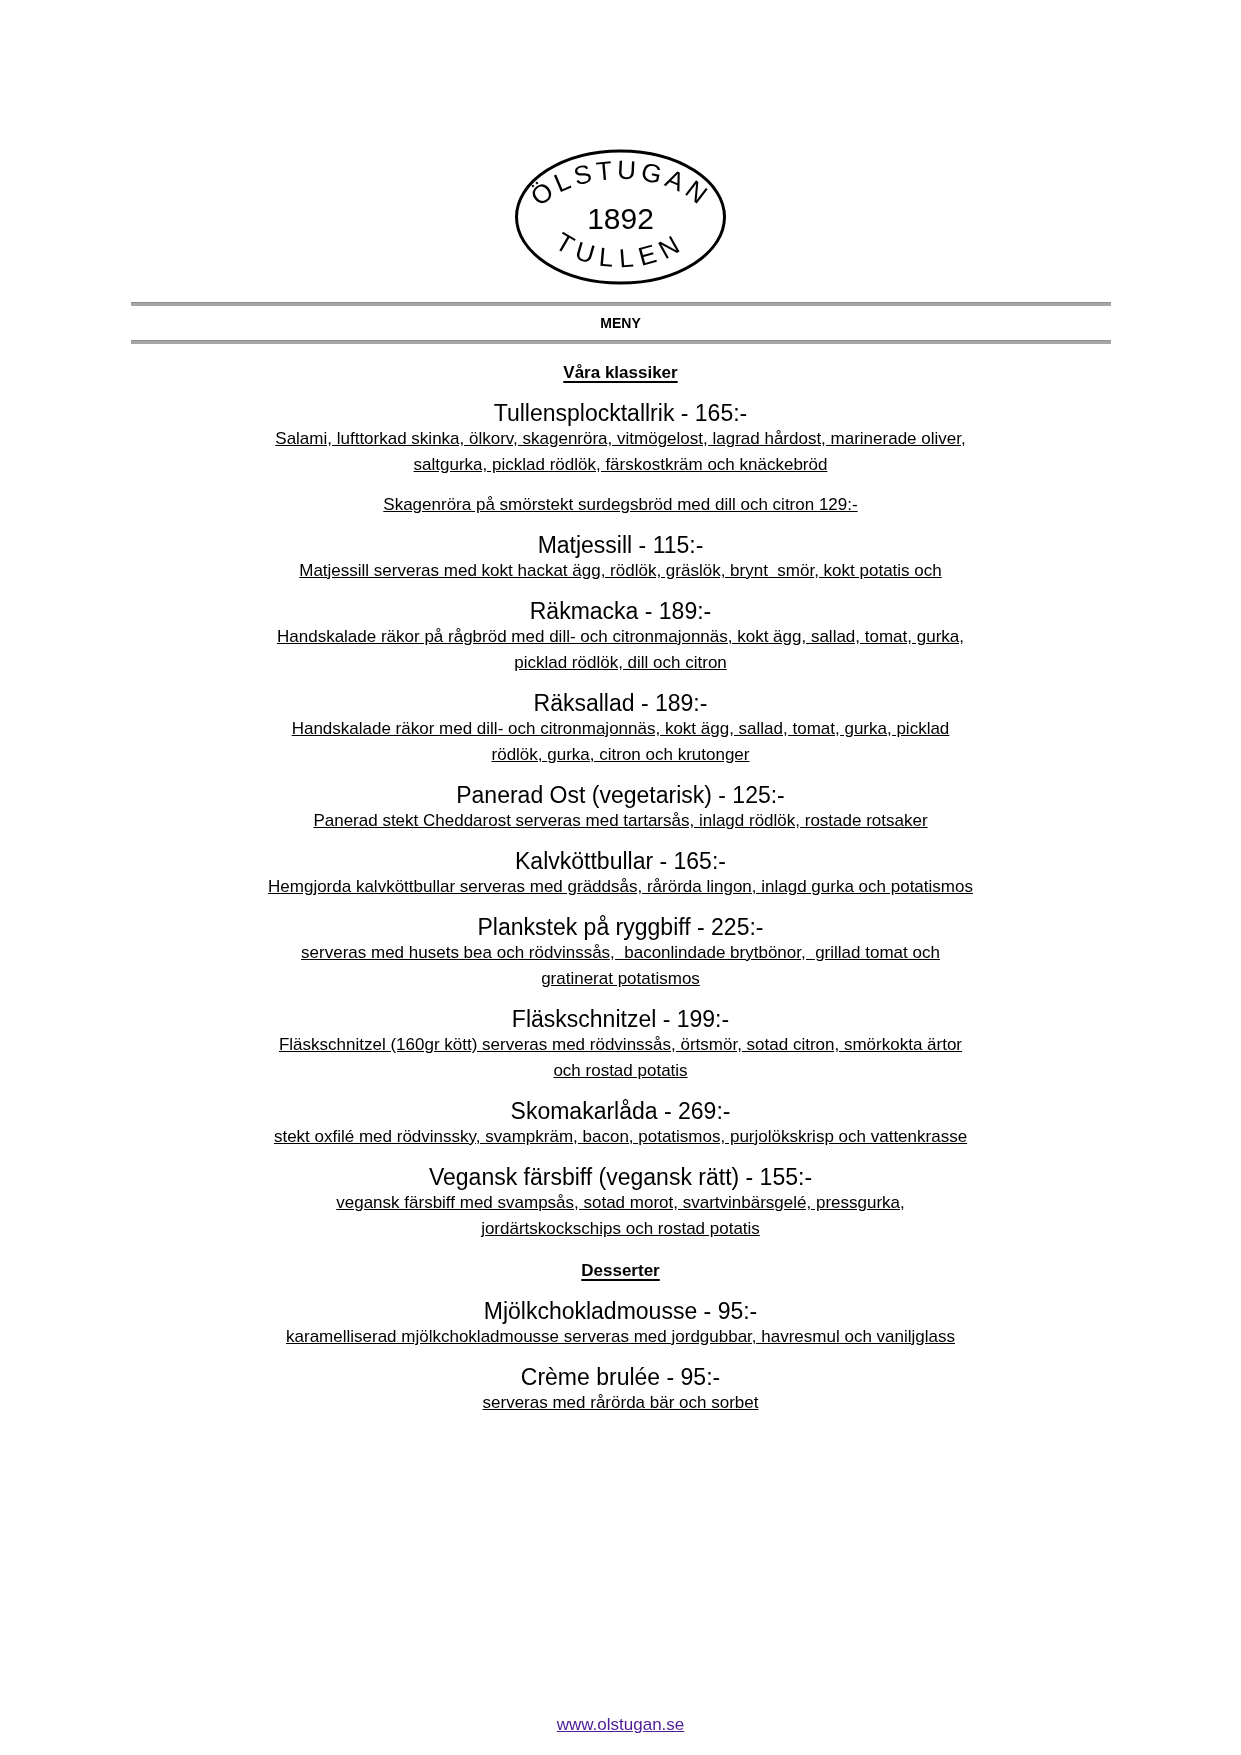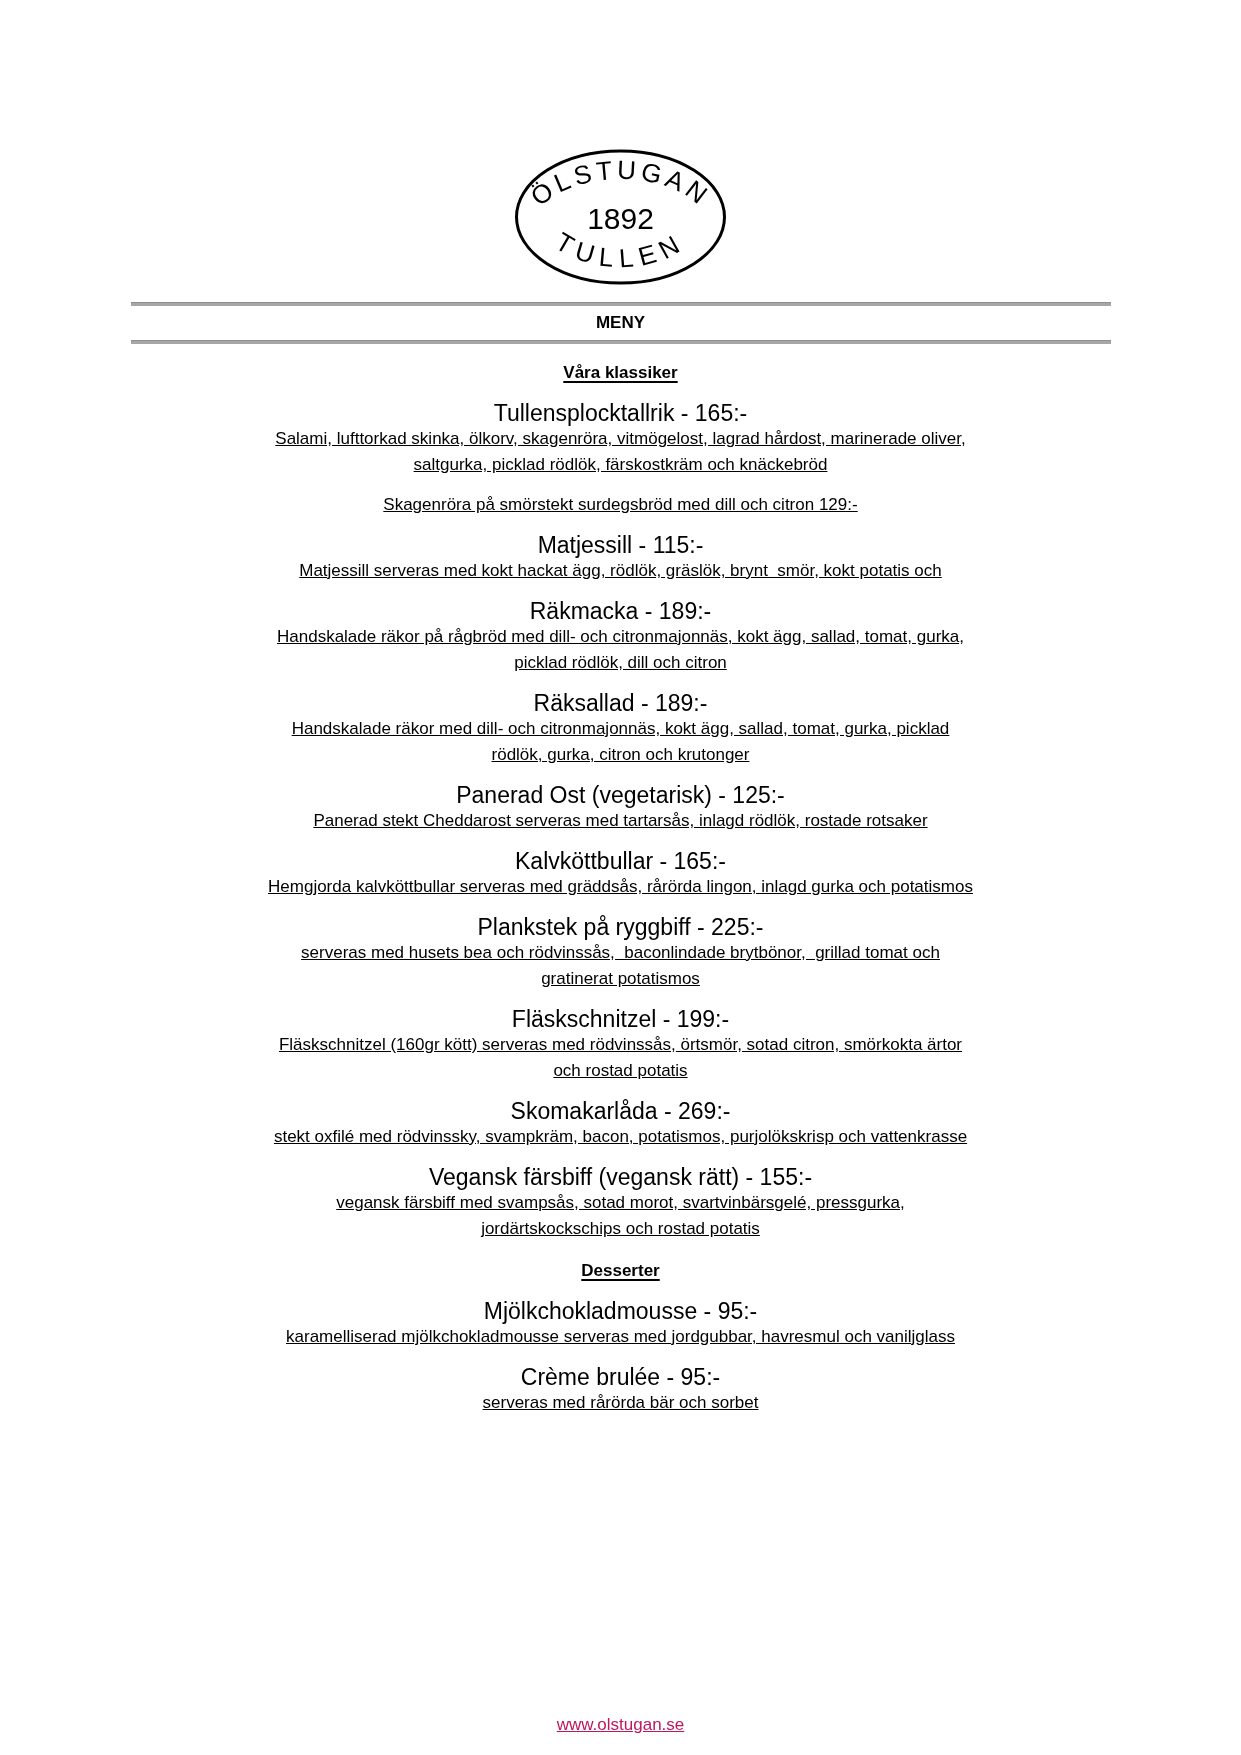--- a/index.html
+++ b/index.html
@@ -31,21 +31,21 @@
     fill: #000000;
   }
   .meny-banner { margin-top: 16px; }
   .rule {
     height: 4px;
     background: #a6a6a6;
     border-top: 1px solid #8f8f8f;
     box-sizing: border-box;
   }
   .page-title {
-    font-size: 17px;
+    font-size: 14px;
     line-height: 32px;
     font-weight: bold;
     margin: 1px 0;
   }
   .section-heading {
     margin-top: 16px;
     font-size: 17px;
     line-height: 26px;
     font-weight: bold;
     text-decoration: underline;
@@ -68,21 +68,21 @@
   .footer {
     position: absolute;
     left: 0;
     right: 0;
     top: 1712px;
     text-align: center;
   }
   .site-link {
     font-size: 17px;
     line-height: 26px;
-    color: #be185d;
+    color: #4c1d95;
     text-decoration: underline;
   }
 </style>
 </head>
 <body>
 
 <div class="page">
 
   <svg class="logo-svg" width="215" height="138" viewBox="0 0 215 138">
     <defs>

